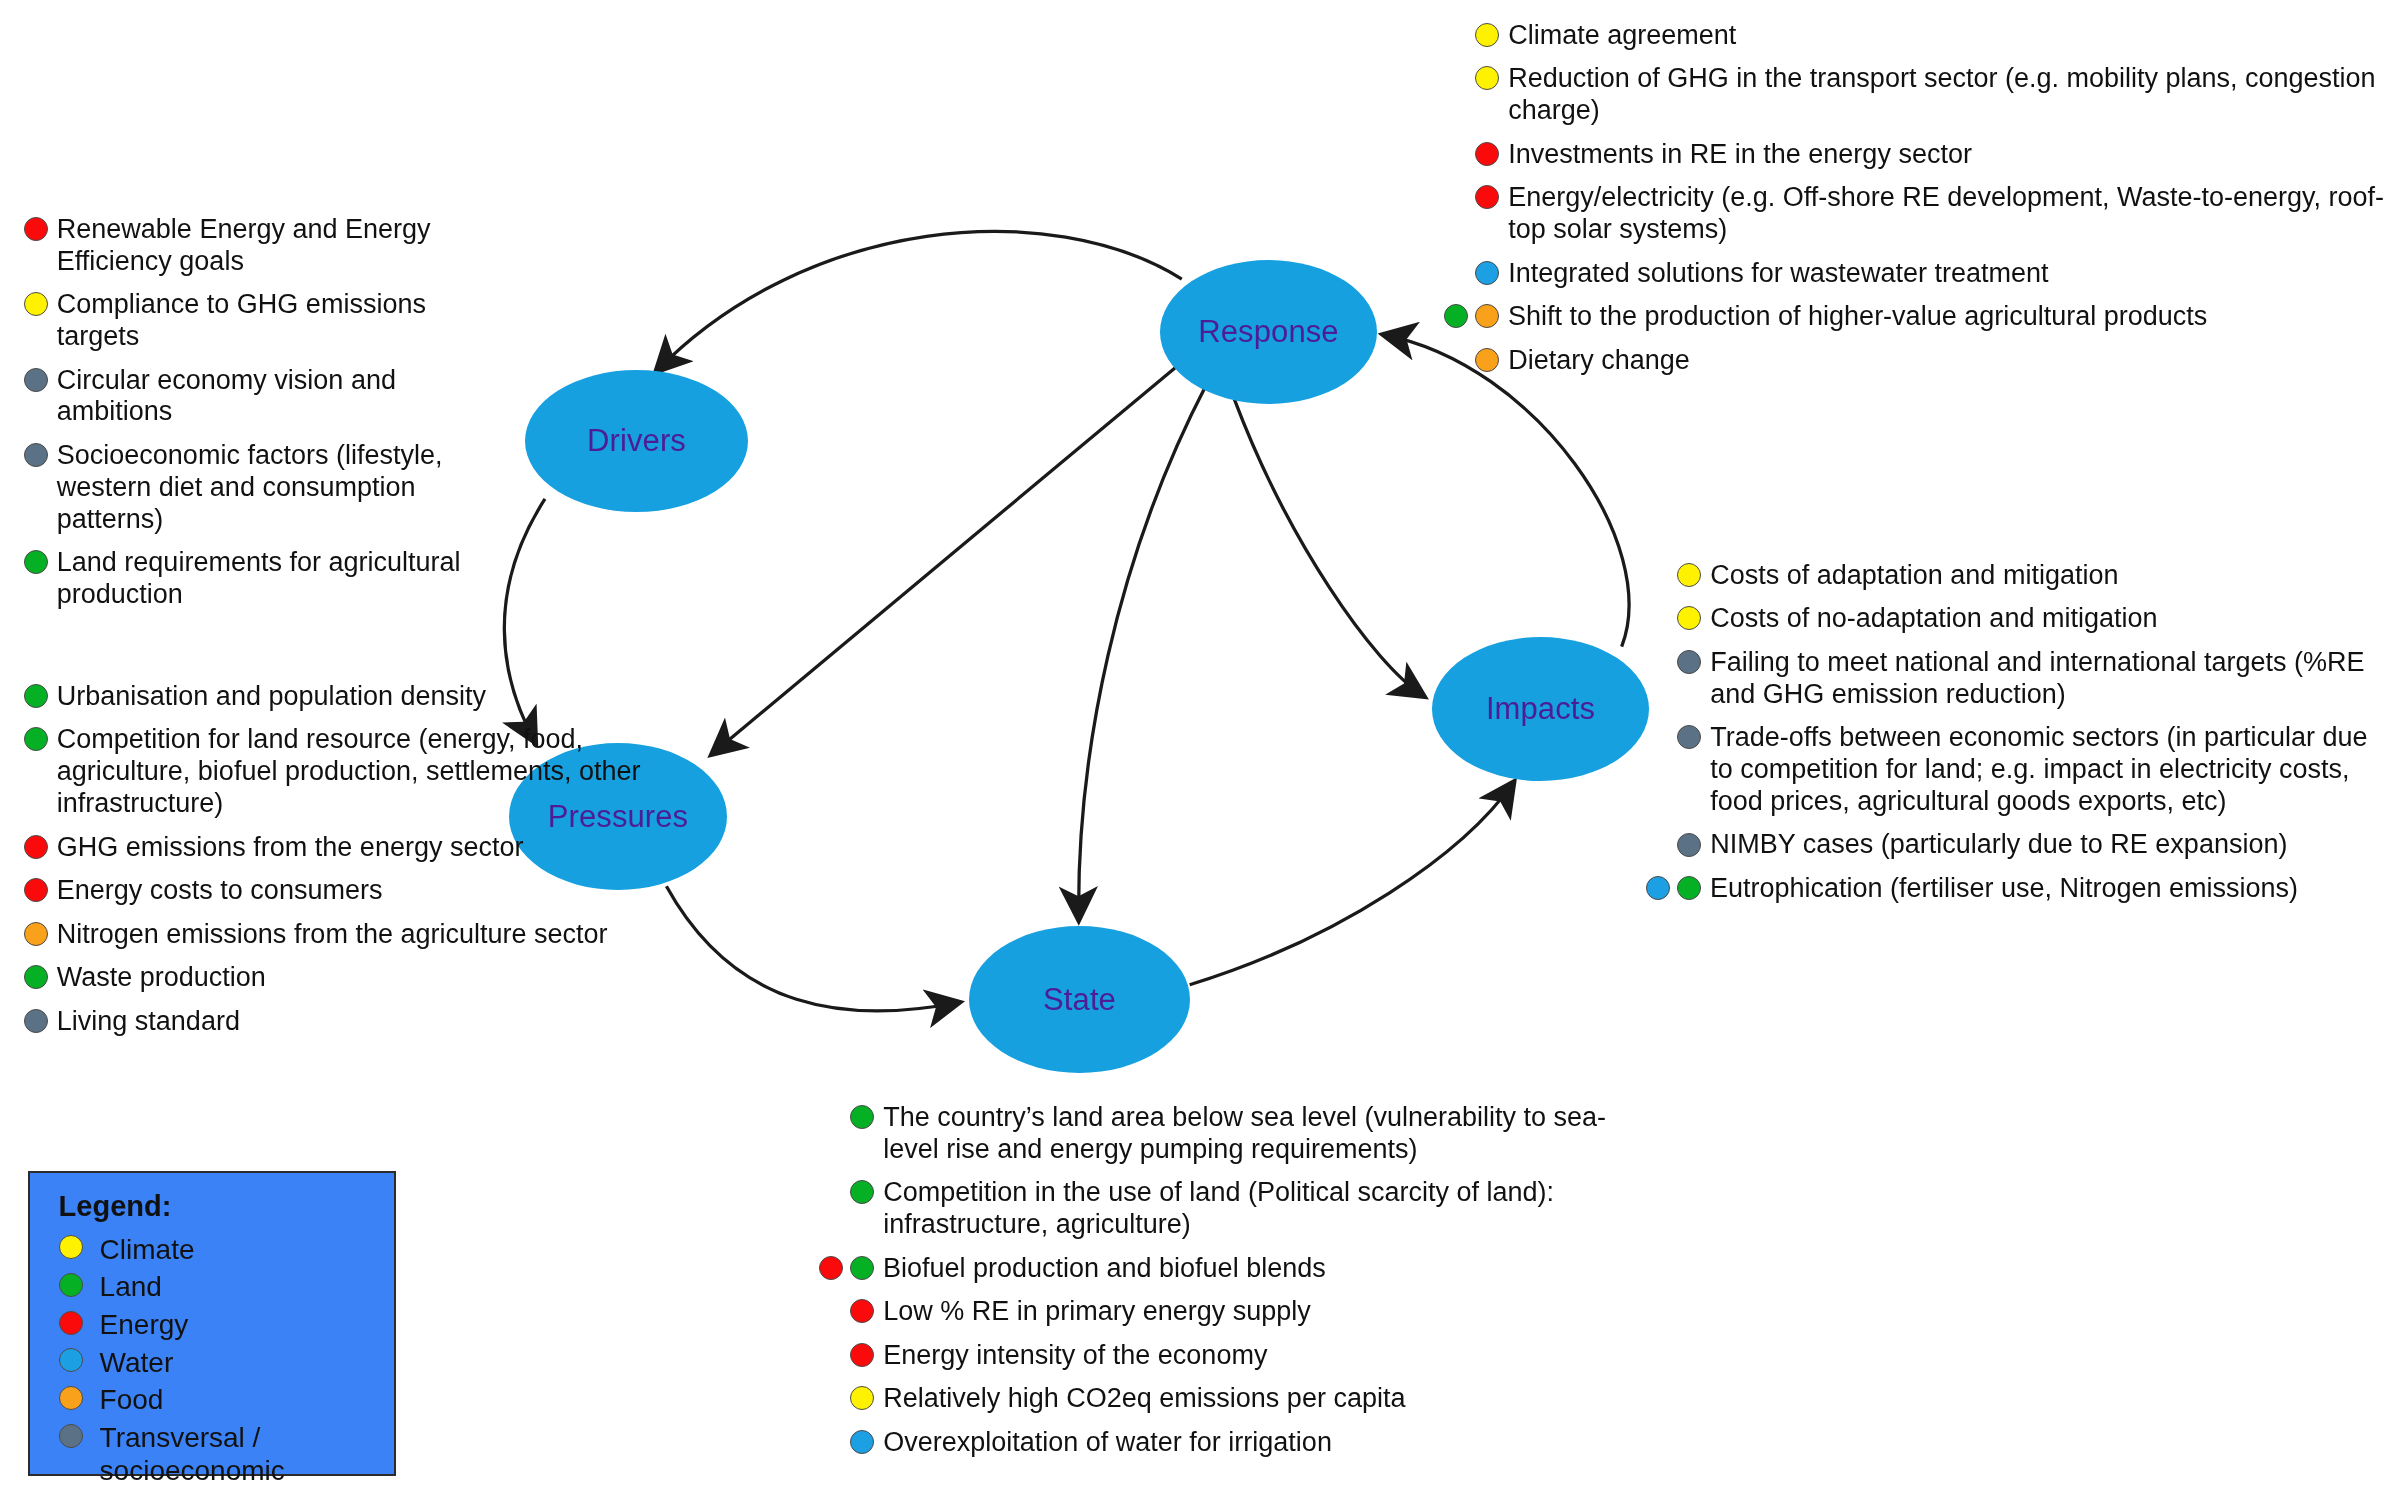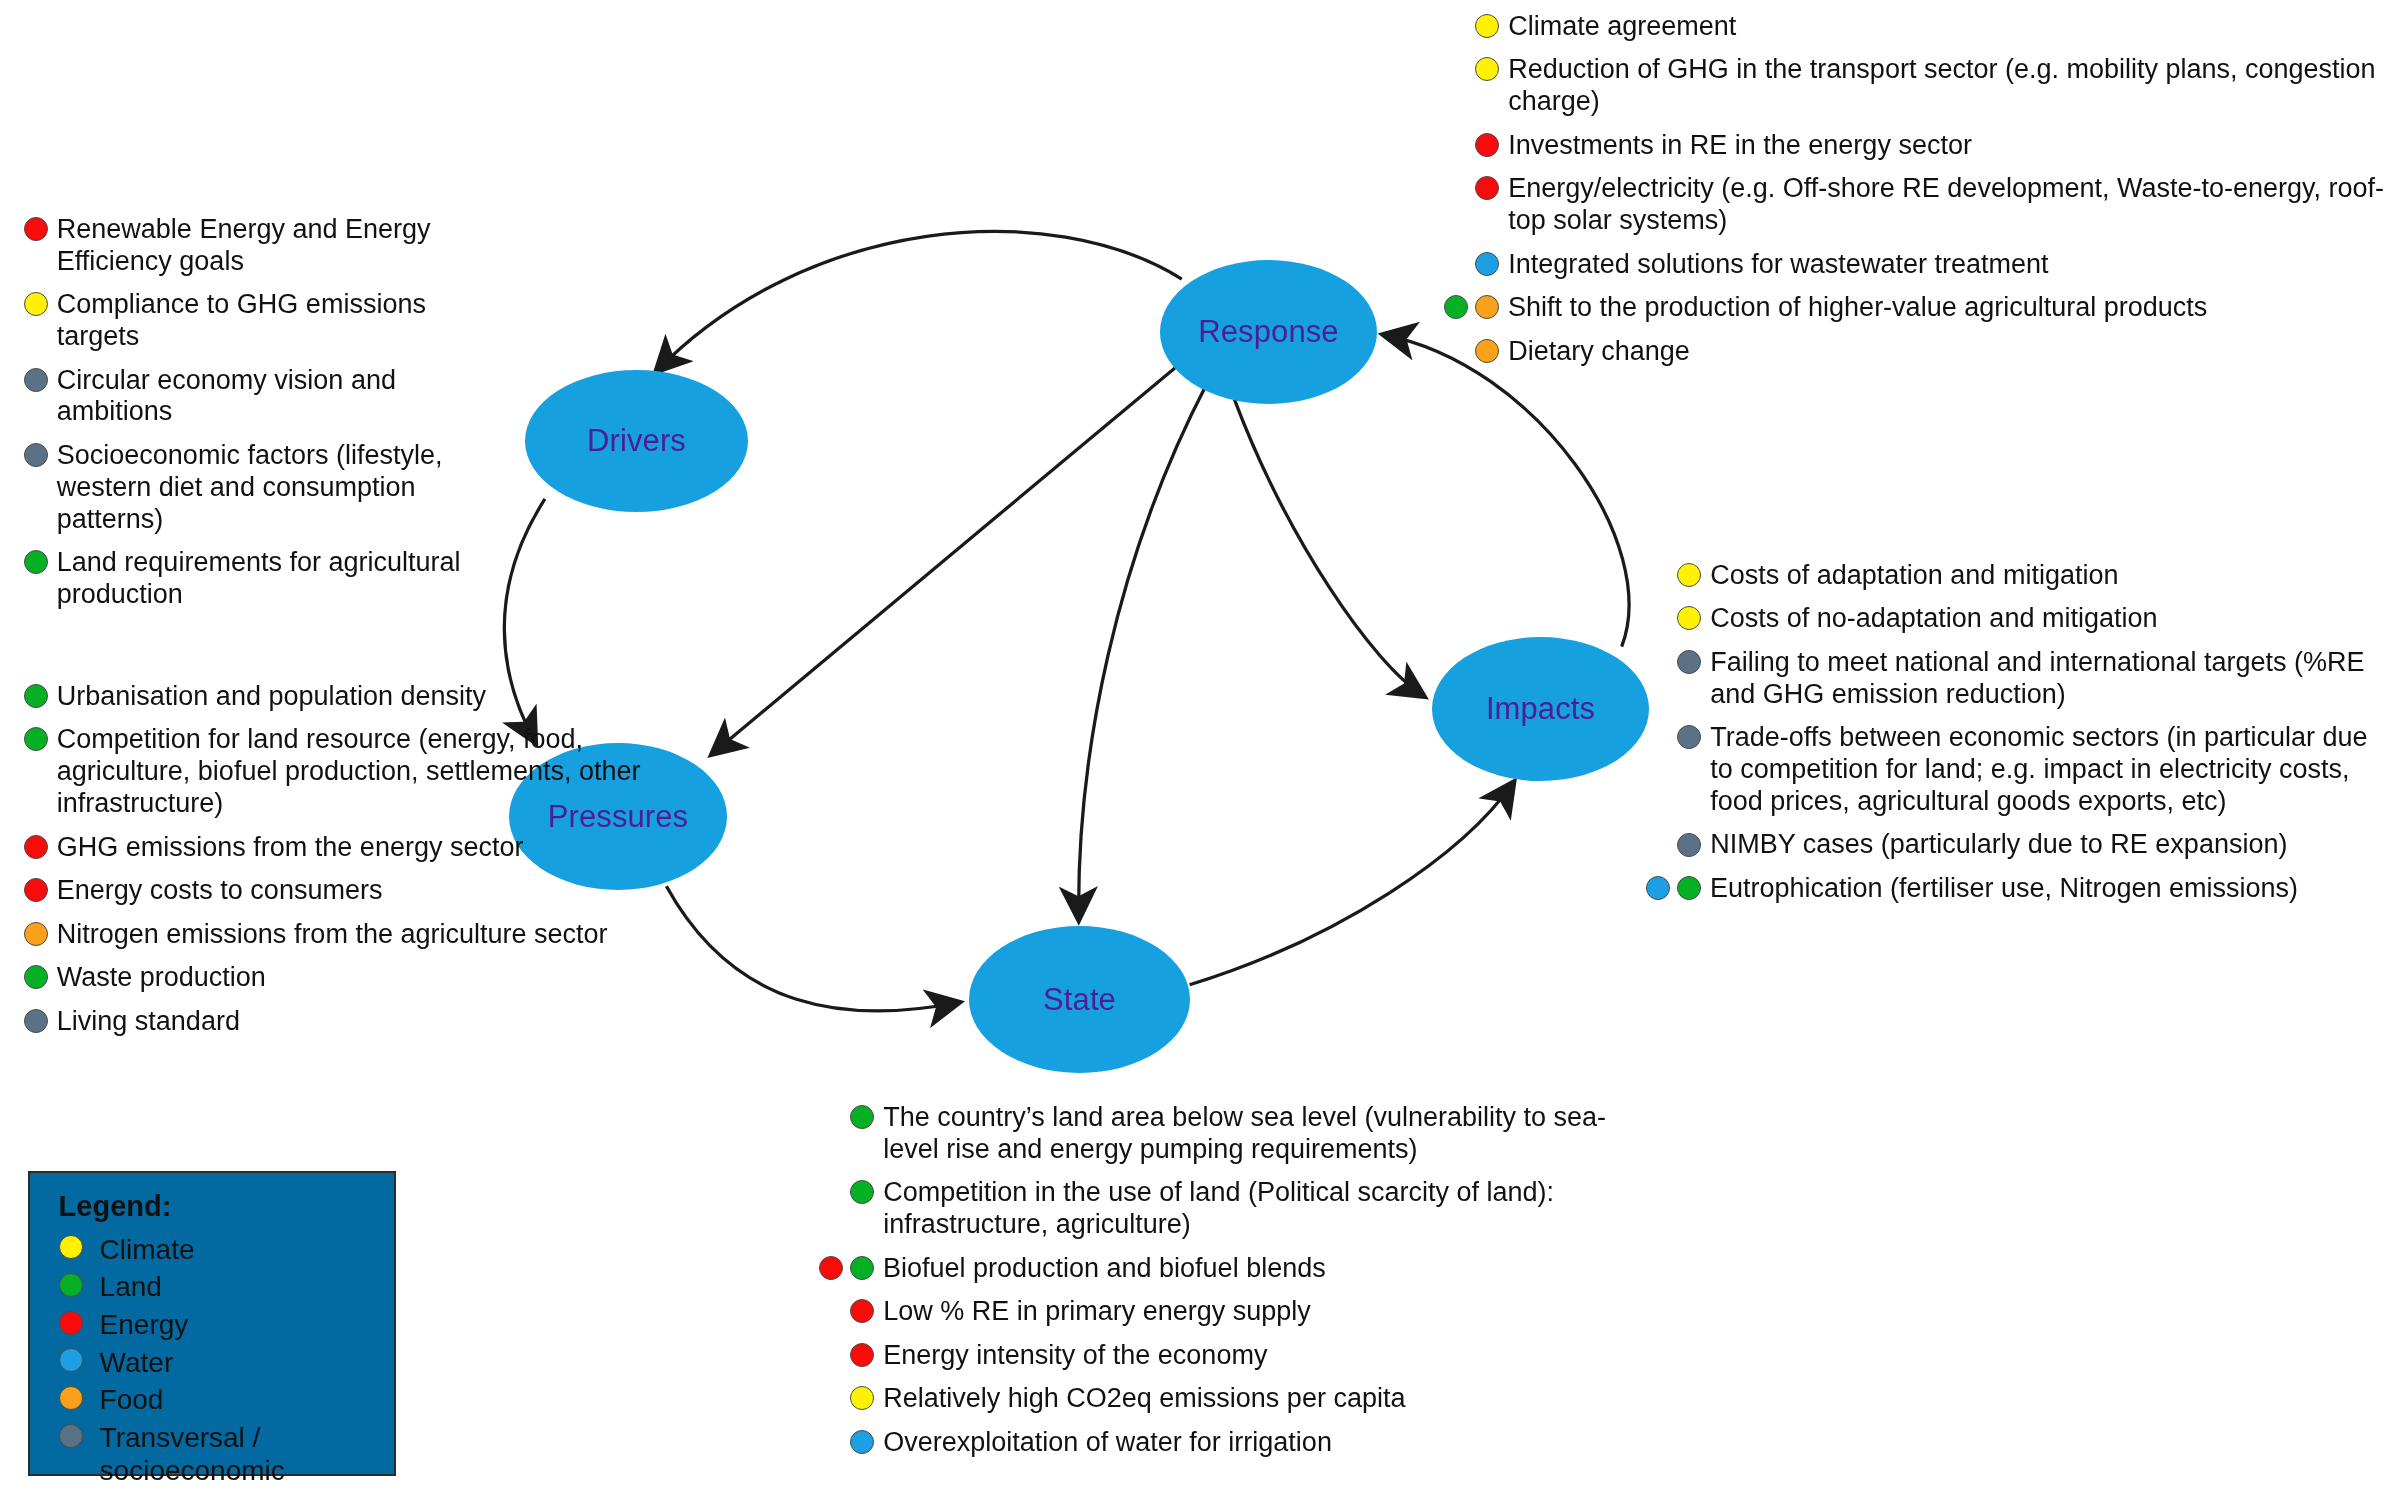--- a/index.html
+++ b/index.html
@@ -59,21 +59,21 @@
   .c-water{background:#1CA0E3;}
   .c-food{background:#F9A11B;}
   .c-transversal{background:#5B7185;}
 
   
   #legend{
     position:absolute;
     left:27.6px;top:1171px;
     width:368px;height:305px;
     border:2.6px solid #2b2b2b;
-    background:#0369a1;
+    background:#3b82f6;
     box-sizing:border-box;
     padding:17px 0 0 29px;
   }
   #legend .lgtitle{
     font-size:29px;font-weight:bold;margin-bottom:9.2px;
   }
   #legend .item{margin-bottom:3.9px;font-size:28px;}
   #legend .dots{margin-right:17px;padding-top:3.3px;}
 </style>
 </head>
@@ -198,21 +198,21 @@
         <span class="txt">Waste production</span>
       </div>
       <div class="item">
         <span class="dots">
           <span class="dot c-transversal"></span>
         </span>
         <span class="txt">Living standard</span>
       </div>
     </div>
 
-  <div class="blk" id="response-list" style="left:1475px;top:10px;width:913px;">
+  <div class="blk" id="response-list" style="left:1475px;top:19px;width:913px;">
       <div class="item">
         <span class="dots">
           <span class="dot c-climate"></span>
         </span>
         <span class="txt">Climate agreement</span>
       </div>
       <div class="item">
         <span class="dots">
           <span class="dot c-climate"></span>
         </span>

